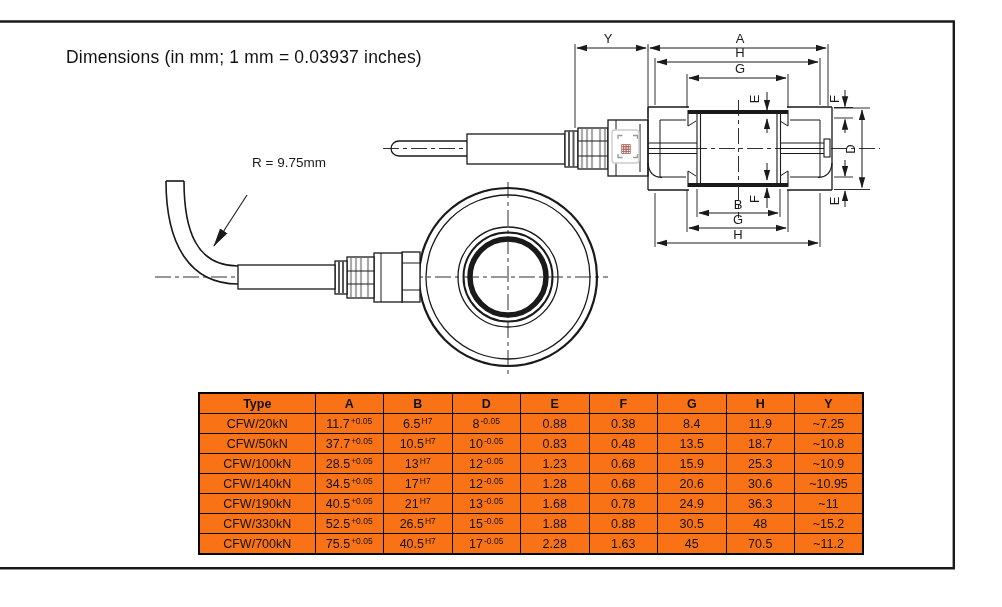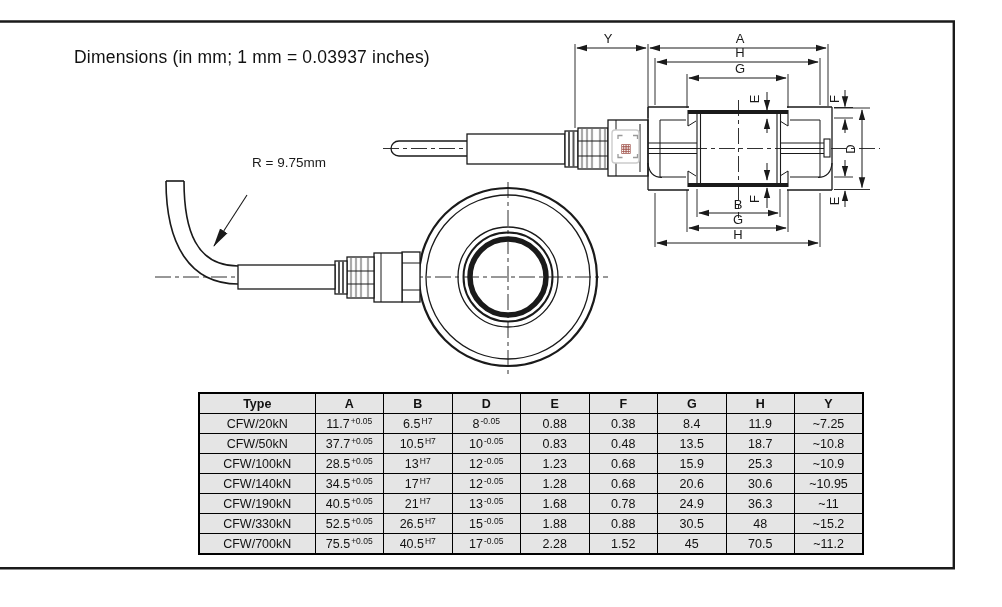--- a/index.html
+++ b/index.html
@@ -1,23 +1,23 @@
 <!DOCTYPE html>
 <html><head>
 <meta charset="utf-8">
 <style>
   html,body{margin:0;padding:0;background:#fff;}
   body{width:1002px;height:607px;position:relative;overflow:hidden;
        font-family:"Liberation Sans","DejaVu Sans",sans-serif;color:#111;}
   svg{position:absolute;left:0;top:0;}
   .page-title{position:absolute;left:66px;top:47px;font-size:17.5px;color:#111;
-              letter-spacing:0.2px;white-space:nowrap;margin-left:8px;}
+              letter-spacing:0.2px;white-space:nowrap;}
   .dim-table{position:absolute;left:198px;top:392px;width:664px;
              border-collapse:collapse;table-layout:fixed;
-             border:2px solid #000;background:#e5e5e5;}
+             border:2px solid #000;background:#f97316;}
   .dim-table th,.dim-table td{border:1px solid #000;height:19px;padding:0;
              text-align:center;vertical-align:middle;font-size:12.5px;
              white-space:nowrap;overflow:hidden;}
   .dim-table th{font-weight:bold;}
   .dim-table sup{font-size:8.5px;vertical-align:4px;margin-left:1px;margin-top:16px;}
 </style>
 </head>
 <body>
 
 <svg width="1002" height="607" viewBox="0 0 1002 607">
@@ -261,19 +261,19 @@
         <td><span>48</span></td>
         <td><span>~15.2</span></td>
       </tr>
 
       <tr>
         <td><span>CFW/700kN</span></td>
         <td><span>75.5</span><sup>+0.05</sup></td>
         <td><span>40.5</span><sup>H7</sup></td>
         <td><span>17</span><sup>-0.05</sup></td>
         <td><span>2.28</span></td>
-        <td><span>1.52</span></td>
+        <td><span>1.63</span></td>
         <td><span>45</span></td>
         <td><span>70.5</span></td>
         <td><span>~11.2</span></td>
       </tr>
     </tbody>
 </table>
 
 </body></html>

